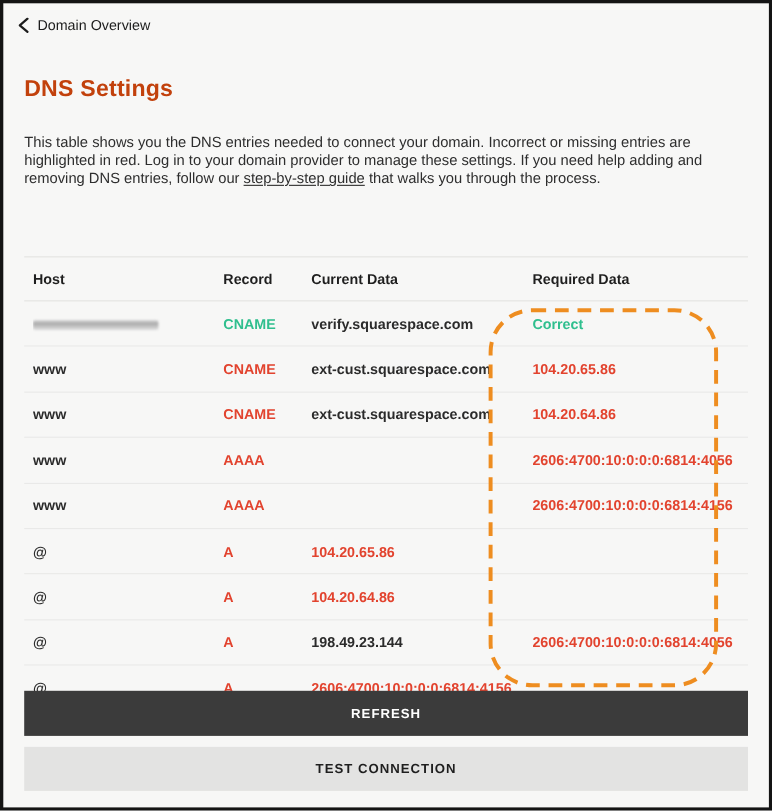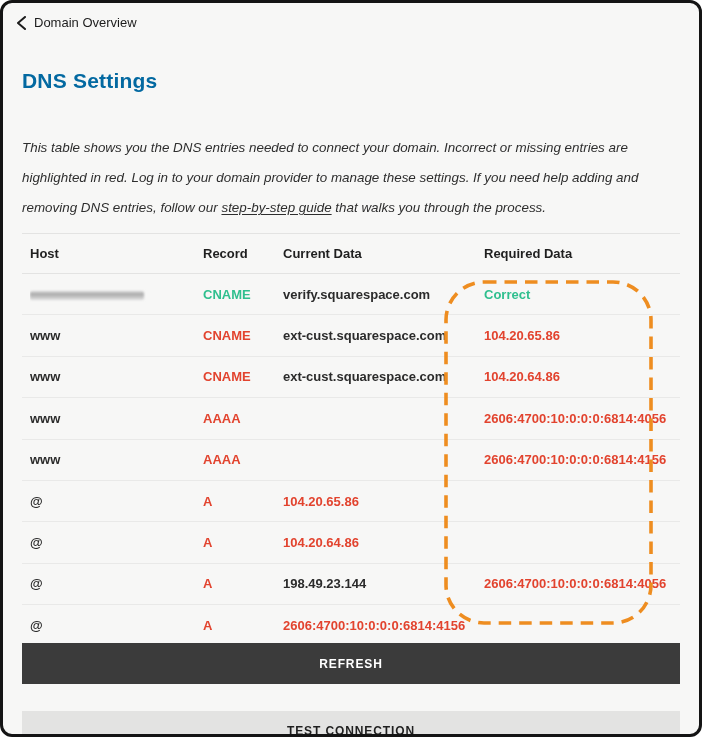--- a/index.html
+++ b/index.html
@@ -5,21 +5,21 @@
   * { box-sizing: border-box; margin: 0; padding: 0; }
   html, body { background: #ffffff; }
   body { font-family: "Liberation Sans", "DejaVu Sans", sans-serif; }
 
   .app {
     position: relative;
     width: 702px;
     height: 737px;
     background: #f7f7f6;
     border: 3px solid #141414;
-    border-radius: 12px;
+    border-radius: 0;
     overflow: hidden;
     color: #222;
   }
 
   
   .back-link {
     position: absolute;
     top: 12px; left: 13px;
     display: flex;
     align-items: center;
@@ -31,30 +31,29 @@
   }
   .back-link svg { display: block; }
 
   
   .page-title {
     position: absolute;
     top: 66px; left: 19px;
     font-size: 21px;
     font-weight: bold;
     letter-spacing: 0.2px;
-    color: #0369a1;
+    color: #c2410c;
   }
   .description {
     position: absolute;
-    top: 130px; left: 19px;
+    top: 119px; left: 19px;
     width: 660px;
     font-size: 13.4px;
-    line-height: 30px;
+    line-height: 16px;
     color: #2e2e2e;
-    font-style: italic;
   }
   .description a {
     color: #2e2e2e;
     text-decoration: underline;
     text-underline-offset: 2px;
     cursor: pointer;
   }
 
   
   .dns-table {
@@ -112,30 +111,29 @@
     left: 19px;
     width: 658px;
     display: flex;
     align-items: center;
     justify-content: center;
     font-size: 12px;
     font-weight: bold;
     letter-spacing: 0.9px;
     cursor: pointer;
     border: none;
-    margin-top: 15px;
   }
   .btn-refresh {
     top: 625px;
     height: 41px;
     background: #3b3b3b;
     color: #ffffff;
   }
   .btn-test {
-    top: 693px;
+    top: 676px;
     height: 40px;
     background: #e3e3e2;
     color: #1f1f1f;
   }
 </style>
 </head>
 <body>
 
 <div class="app">
 

